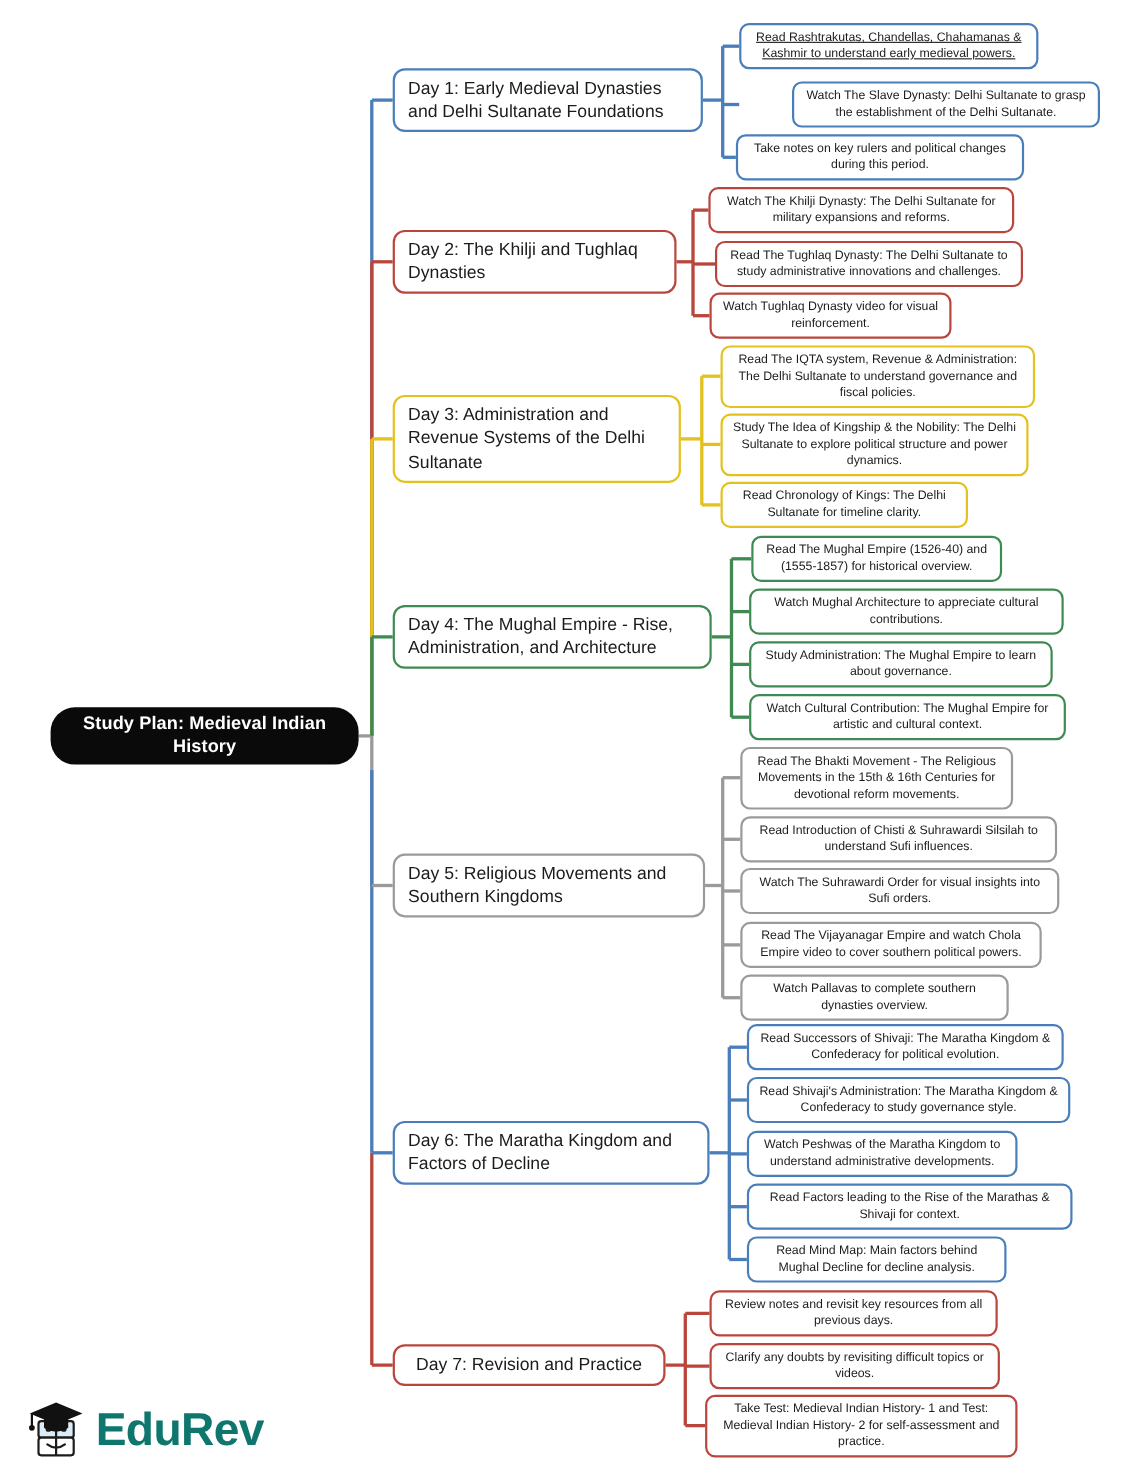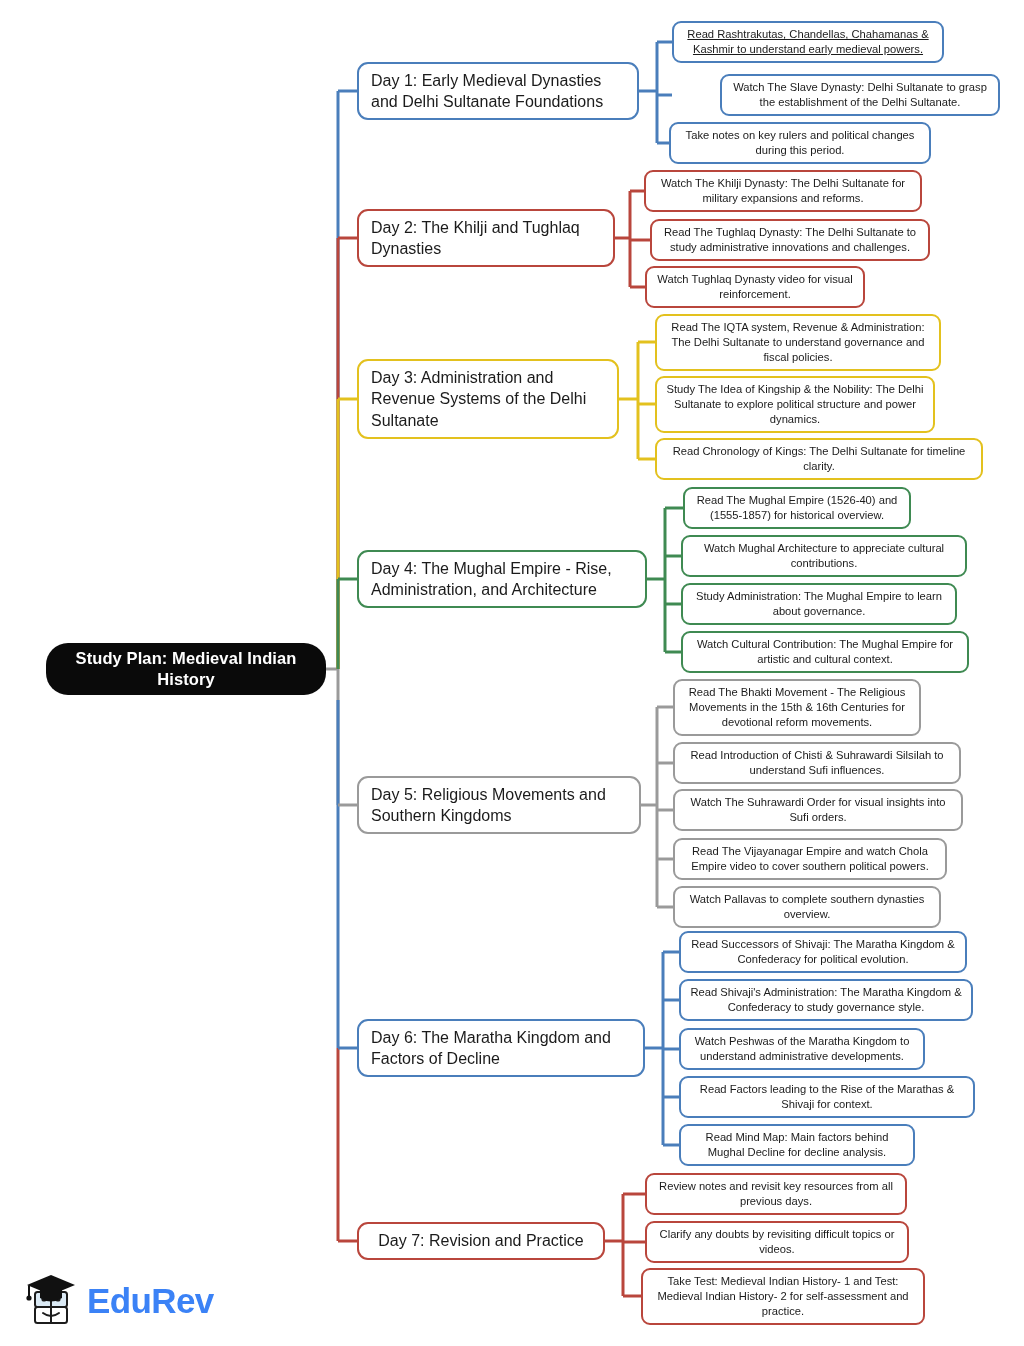--- a/index.html
+++ b/index.html
@@ -85,23 +85,23 @@
   .brand {
     position: absolute;
     left: 24px;
     top: 1272px;
     display: flex;
     align-items: center;
     gap: 9px;
   }
   .brand-mark { width: 54px; height: 56px; display: block; }
   .brand-word {
-    font-size: 35px;
+    font-size: 42px;
     font-weight: bold;
-    color: #3b82f6;
+    color: #0f766e;
     letter-spacing: -0.6px;
     line-height: 1;
   }
 </style>
 </head>
 <body>
 
 <div id="canvas">
 
   <svg id="wires" viewBox="0 0 1024 1346" width="1024" height="1346" aria-hidden="true">
@@ -180,34 +180,34 @@
   <div class="leaf-node" style="left:669px; top:122px; width:262px; height:42px; border-color:#4a7ebb;">Take notes on key rulers and political changes during this period.</div>
 
   <div class="branch-node" style="left:357px; top:209px; width:258px; height:58px; border-color:#b9463c;">Day 2: The Khilji and Tughlaq Dynasties</div>
   <div class="leaf-node" style="left:644px; top:170px; width:278px; height:42px; border-color:#b9463c;">Watch The Khilji Dynasty: The Delhi Sultanate for military expansions and reforms.</div>
   <div class="leaf-node" style="left:650px; top:219px; width:280px; height:42px; border-color:#b9463c;">Read The Tughlaq Dynasty: The Delhi Sultanate to study administrative innovations and challenges.</div>
   <div class="leaf-node" style="left:645px; top:266px; width:220px; height:42px; border-color:#b9463c;">Watch Tughlaq Dynasty video for visual reinforcement.</div>
 
   <div class="branch-node" style="left:357px; top:359px; width:262px; height:80px; border-color:#e3c11e;">Day 3: Administration and Revenue Systems of the Delhi Sultanate</div>
   <div class="leaf-node" style="left:655px; top:314px; width:286px; height:57px; border-color:#e3c11e;">Read The IQTA system, Revenue &amp; Administration: The Delhi Sultanate to understand governance and fiscal policies.</div>
   <div class="leaf-node" style="left:655px; top:376px; width:280px; height:57px; border-color:#e3c11e;">Study The Idea of Kingship &amp; the Nobility: The Delhi Sultanate to explore political structure and power dynamics.</div>
-  <div class="leaf-node" style="left:655px; top:438px; width:328px; height:42px; border-color:#e3c11e;text-align:center;">Read Chronology of Kings: The Delhi Sultanate for timeline clarity.</div>
+  <div class="leaf-node" style="left:655px; top:438px; width:225px; height:42px; border-color:#e3c11e;text-align:center;">Read Chronology of Kings: The Delhi Sultanate for timeline clarity.</div>
 
   <div class="branch-node" style="left:357px; top:550px; width:290px; height:58px; border-color:#3f8a52;">Day 4: The Mughal Empire - Rise, Administration, and Architecture</div>
   <div class="leaf-node" style="left:683px; top:487px; width:228px; height:42px; border-color:#3f8a52;">Read The Mughal Empire (1526-40) and (1555-1857) for historical overview.</div>
   <div class="leaf-node" style="left:681px; top:535px; width:286px; height:42px; border-color:#3f8a52;">Watch Mughal Architecture to appreciate cultural contributions.</div>
   <div class="leaf-node" style="left:681px; top:583px; width:276px; height:42px; border-color:#3f8a52;">Study Administration: The Mughal Empire to learn about governance.</div>
   <div class="leaf-node" style="left:681px; top:631px; width:288px; height:42px; border-color:#3f8a52;">Watch Cultural Contribution: The Mughal Empire for artistic and cultural context.</div>
 
   <div class="branch-node" style="left:357px; top:776px; width:284px; height:58px; border-color:#9a9a9a;">Day 5: Religious Movements and Southern Kingdoms</div>
   <div class="leaf-node" style="left:673px; top:679px; width:248px; height:57px; border-color:#9a9a9a;">Read The Bhakti Movement - The Religious Movements in the 15th &amp; 16th Centuries for devotional reform movements.</div>
   <div class="leaf-node" style="left:673px; top:742px; width:288px; height:42px; border-color:#9a9a9a;">Read Introduction of Chisti &amp; Suhrawardi Silsilah to understand Sufi influences.</div>
   <div class="leaf-node" style="left:673px; top:789px; width:290px; height:42px; border-color:#9a9a9a;">Watch The Suhrawardi Order for visual insights into Sufi orders.</div>
   <div class="leaf-node" style="left:673px; top:838px; width:274px; height:42px; border-color:#9a9a9a;">Read The Vijayanagar Empire and watch Chola Empire video to cover southern political powers.</div>
-  <div class="leaf-node" style="left:673px; top:886px; width:268px; height:42px; border-color:#9a9a9a;">Watch Pallavas to complete southern dynasties overview.</div>
+  <div class="leaf-node" style="left:673px; top:886px; width:244px; height:42px; border-color:#9a9a9a;">Watch Pallavas to complete southern dynasties overview.</div>
 
   <div class="branch-node" style="left:357px; top:1019px; width:288px; height:58px; border-color:#4a7ebb;">Day 6: The Maratha Kingdom and Factors of Decline</div>
   <div class="leaf-node" style="left:679px; top:931px; width:288px; height:42px; border-color:#4a7ebb;">Read Successors of Shivaji: The Maratha Kingdom &amp; Confederacy for political evolution.</div>
   <div class="leaf-node" style="left:679px; top:979px; width:294px; height:42px; border-color:#4a7ebb;">Read Shivaji's Administration: The Maratha Kingdom &amp; Confederacy to study governance style.</div>
   <div class="leaf-node" style="left:679px; top:1076px; width:296px; height:42px; border-color:#4a7ebb;">Read Factors leading to the Rise of the Marathas &amp; Shivaji for context.</div>
   <div class="leaf-node" style="left:679px; top:1028px; width:246px; height:42px; border-color:#4a7ebb;">Watch Peshwas of the Maratha Kingdom to understand administrative developments.</div>
   <div class="leaf-node" style="left:679px; top:1124px; width:236px; height:42px; border-color:#4a7ebb;">Read Mind Map: Main factors behind Mughal Decline for decline analysis.</div>
 
   <div class="branch-node" style="left:357px; top:1222px; width:248px; height:38px; border-color:#b9463c;">Day 7: Revision and Practice</div>
   <div class="leaf-node" style="left:645px; top:1173px; width:262px; height:42px; border-color:#b9463c;">Review notes and revisit key resources from all previous days.</div>

